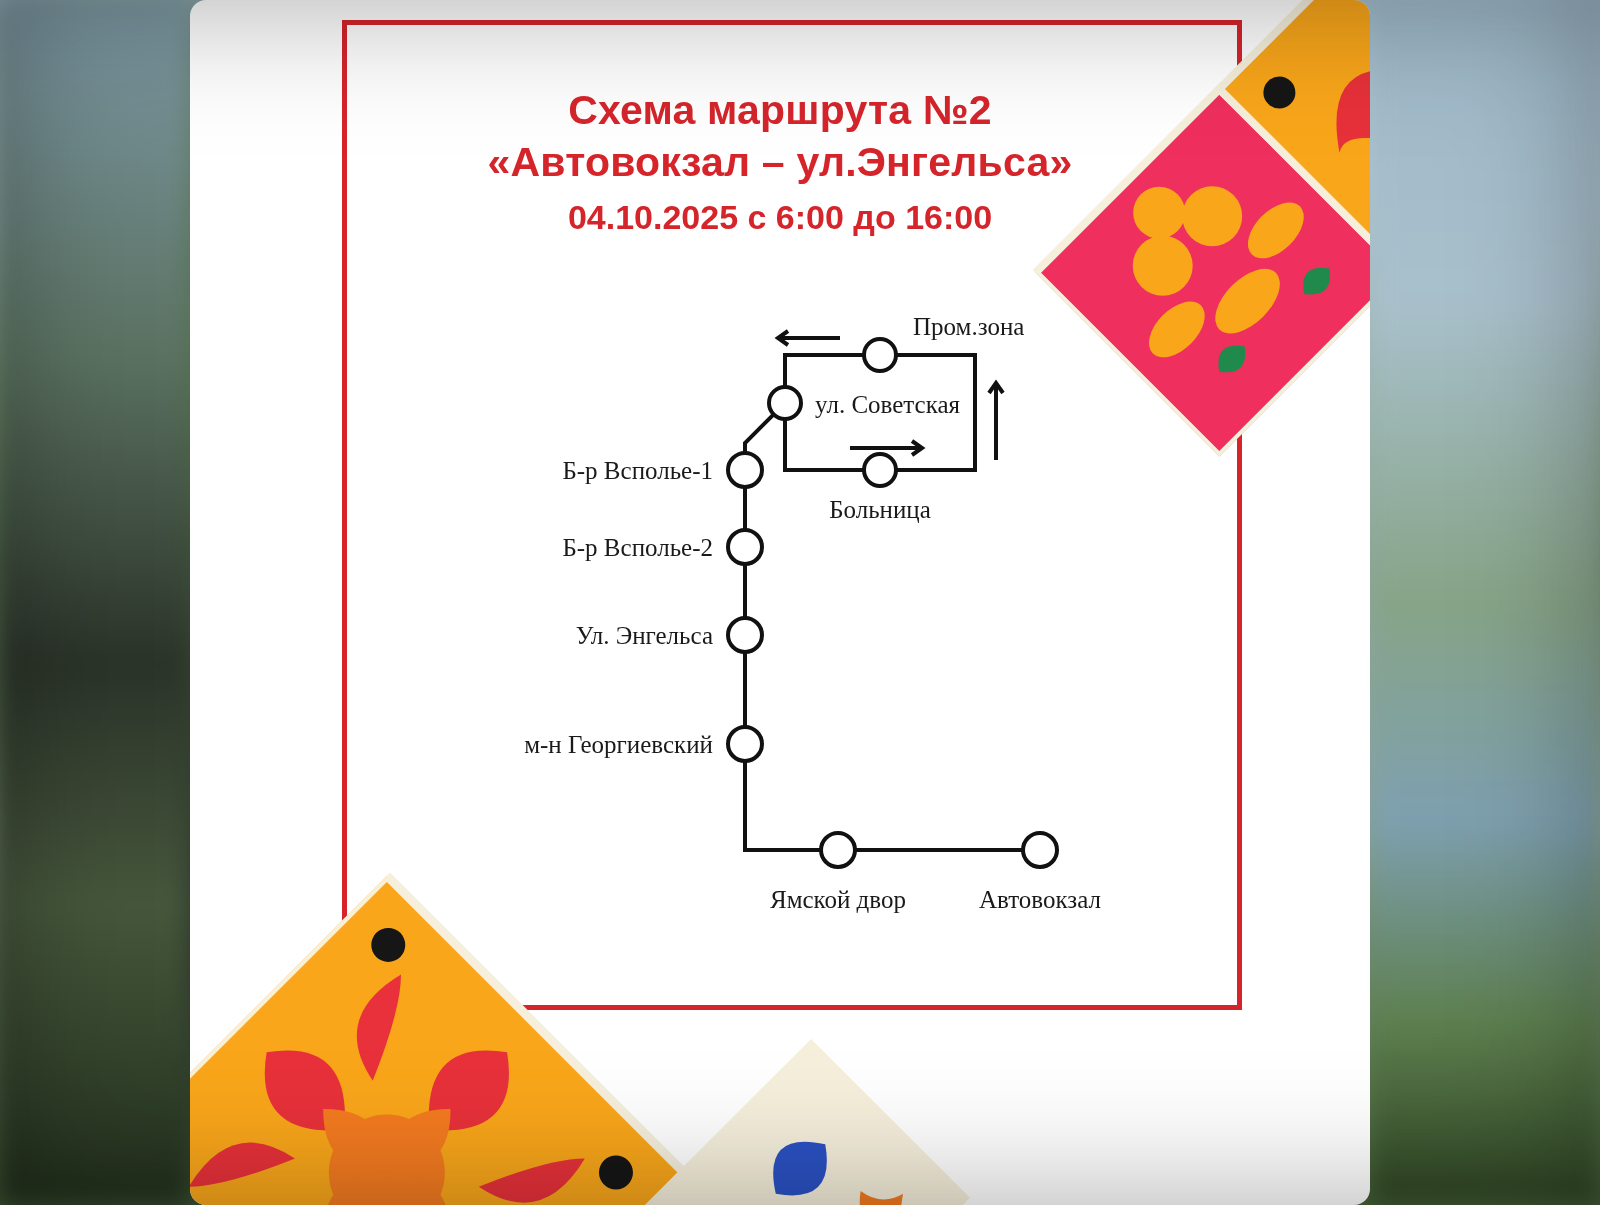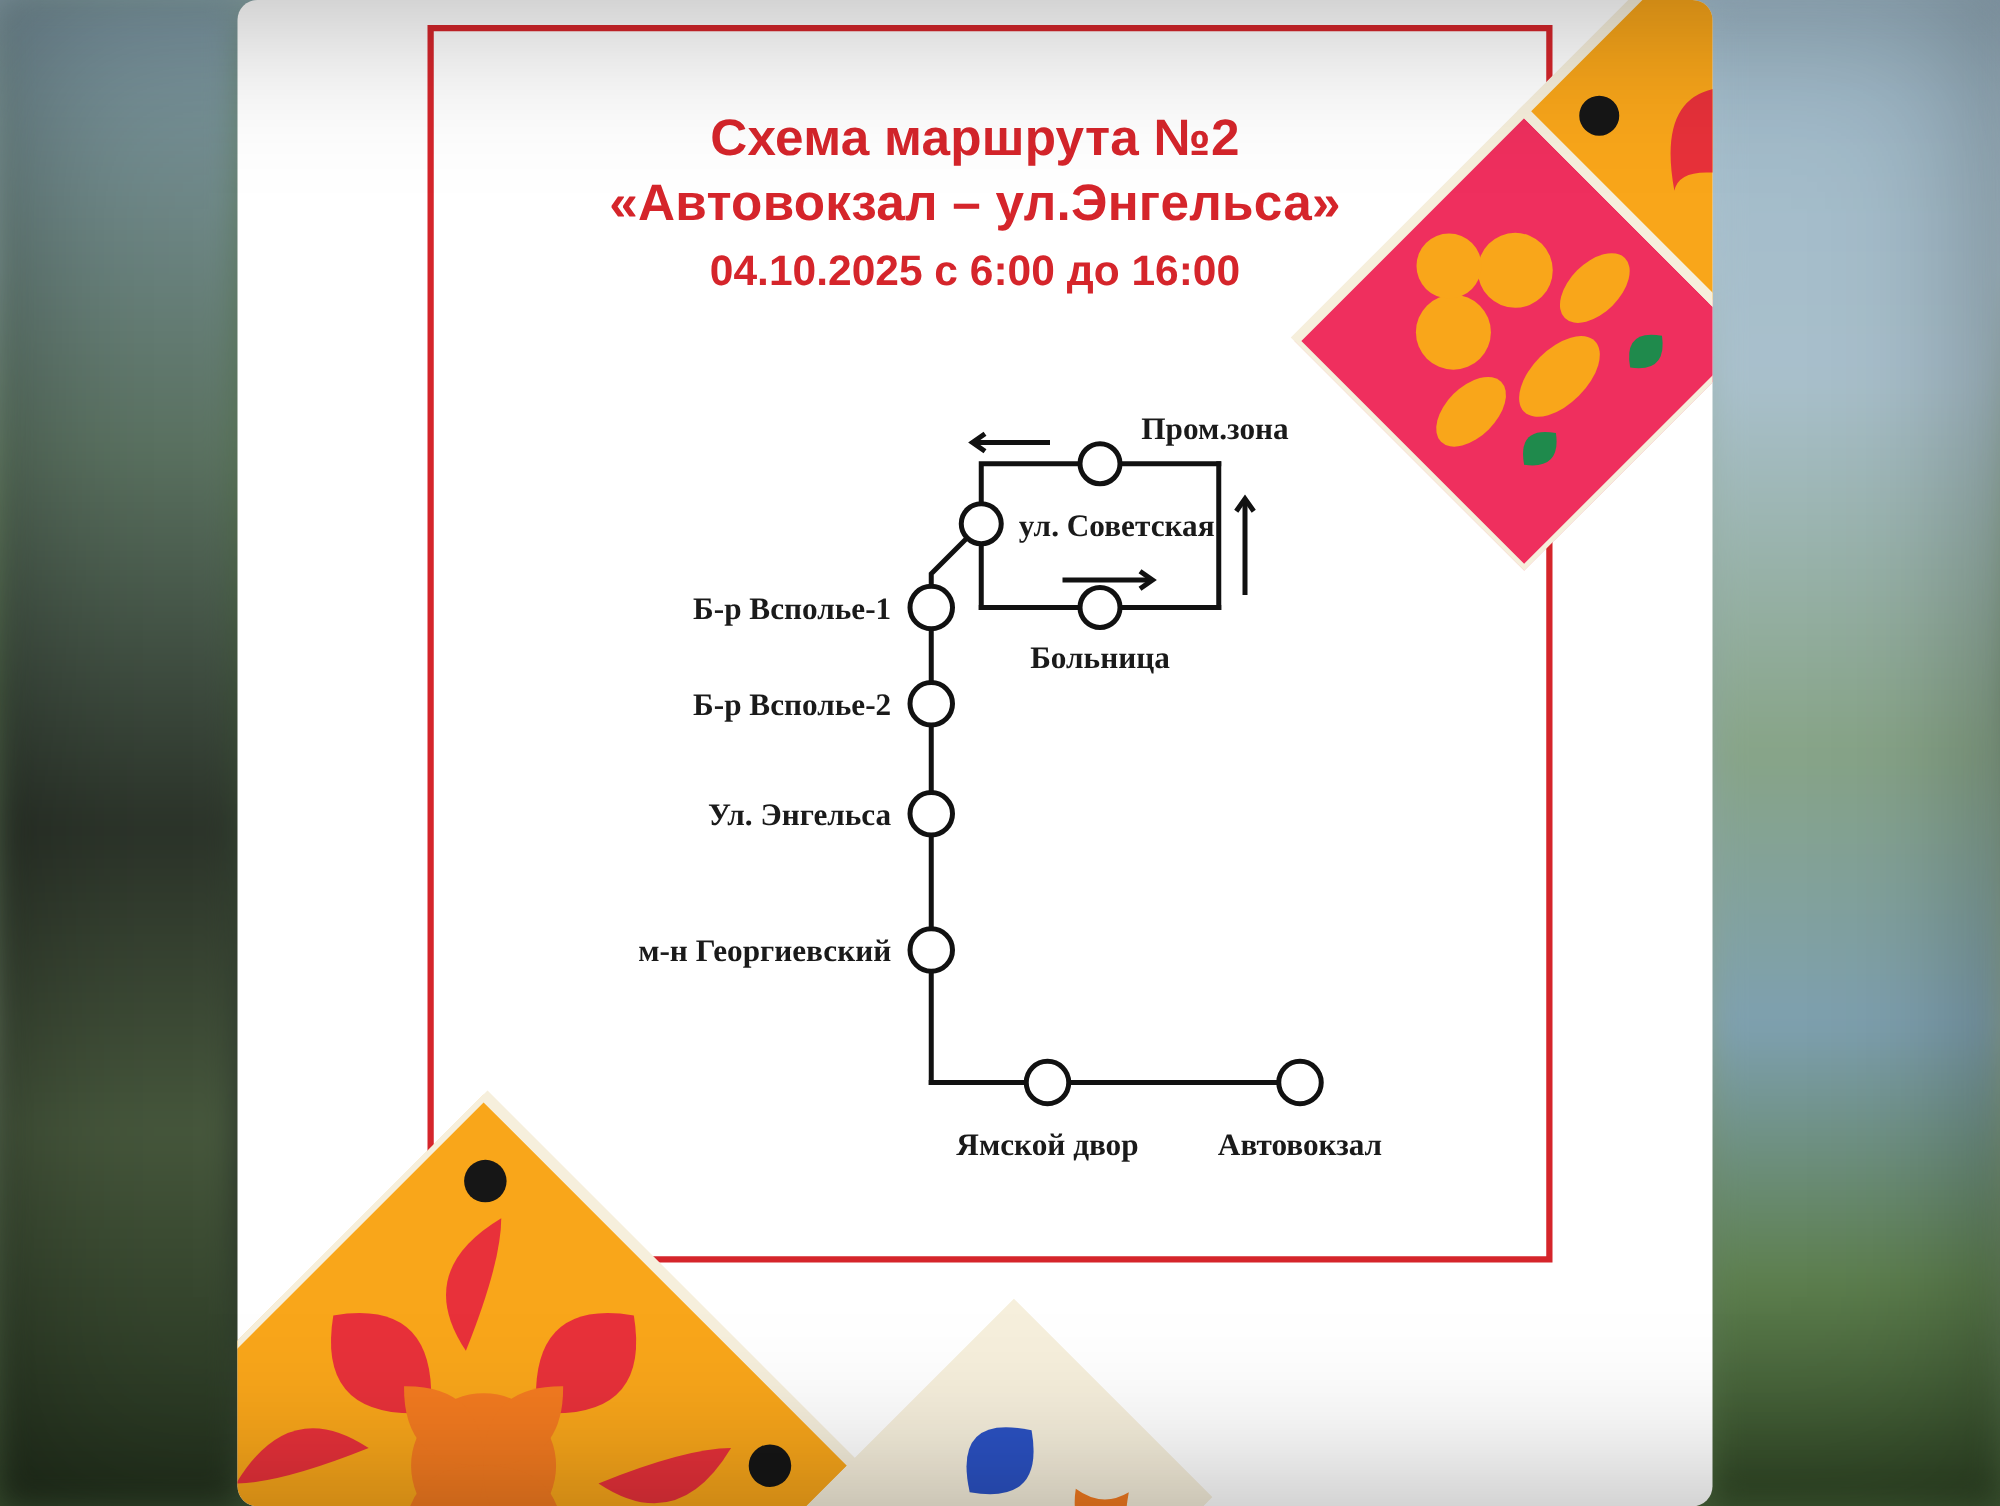--- a/index.html
+++ b/index.html
@@ -122,24 +122,23 @@
     font-weight: bold;
     font-size: 34px;
     line-height: 1.45;
     margin-top: 4px;
   }
 
   
   .scheme {
     position: absolute;
     left: 0;
-    top: 286px;
+    top: 270px;
     width: 1180px;
     height: 700px;
-    font-weight: bold;
   }
   .scheme svg { display: block; }
 
   .stop-label {
     font-family: "Liberation Serif", serif;
     font-size: 25px;
     fill: #1a1a1a;
   }
 
   

